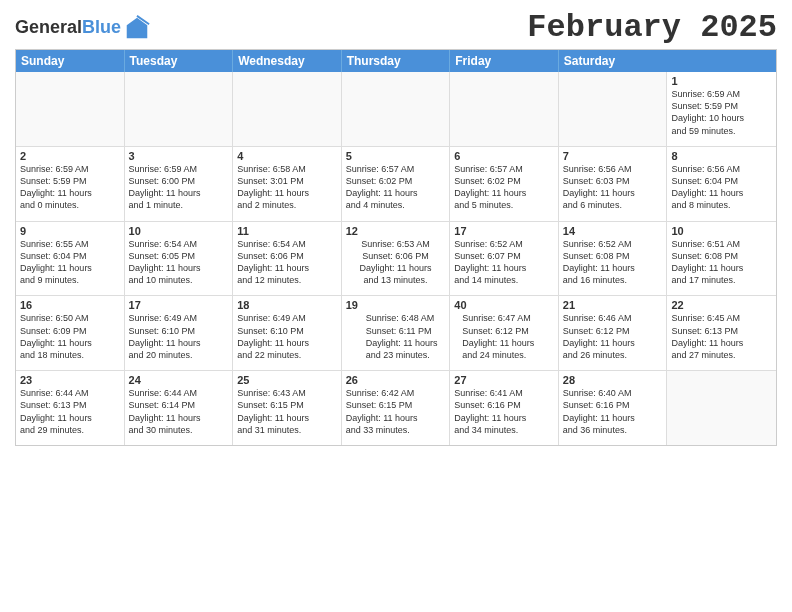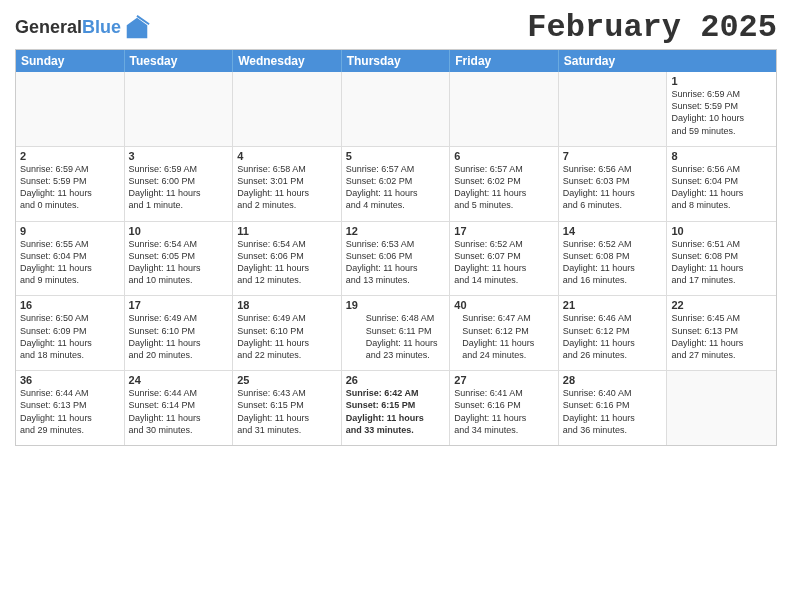--- a/index.html
+++ b/index.html
@@ -218,21 +218,21 @@
           </div>
           <div class="cal-cell">
             <span class="day-num">11</span>
             <div class="cell-text" style="white-space: pre-line;">Sunrise: 6:54 AM
 Sunset: 6:06 PM
 Daylight: 11 hours
 and 12 minutes.</div>
           </div>
           <div class="cal-cell">
             <span class="day-num">12</span>
-            <div class="cell-text" style="white-space: pre-line;">Sunrise: 6:53 AM
+            <div class="cell-text" style="white-space: pre-line; text-align: center;">Sunrise: 6:53 AM
 Sunset: 6:06 PM
 Daylight: 11 hours
 and 13 minutes.</div>
           </div>
           <div class="cal-cell">
             <span class="day-num">17</span>
             <div class="cell-text" style="white-space: pre-line;">Sunrise: 6:52 AM
 Sunset: 6:07 PM
 Daylight: 11 hours
 and 14 minutes.</div>
@@ -298,21 +298,21 @@
           <div class="cal-cell">
             <span class="day-num">22</span>
             <div class="cell-text" style="white-space: pre-line;">Sunrise: 6:45 AM
 Sunset: 6:13 PM
 Daylight: 11 hours
 and 27 minutes.</div>
           </div>
         </div>
         <div class="cal-row">
           <div class="cal-cell">
-            <span class="day-num">36</span>
+            <span class="day-num">23</span>
             <div class="cell-text" style="white-space: pre-line;">Sunrise: 6:44 AM
 Sunset: 6:13 PM
 Daylight: 11 hours
 and 29 minutes.</div>
           </div>
           <div class="cal-cell">
             <span class="day-num">24</span>
             <div class="cell-text" style="white-space: pre-line;">Sunrise: 6:44 AM
 Sunset: 6:14 PM
 Daylight: 11 hours
@@ -320,21 +320,21 @@
           </div>
           <div class="cal-cell">
             <span class="day-num">25</span>
             <div class="cell-text" style="white-space: pre-line;">Sunrise: 6:43 AM
 Sunset: 6:15 PM
 Daylight: 11 hours
 and 31 minutes.</div>
           </div>
           <div class="cal-cell">
             <span class="day-num">26</span>
-            <div class="cell-text" style="white-space: pre-line; font-weight: bold;">Sunrise: 6:42 AM
+            <div class="cell-text" style="white-space: pre-line;">Sunrise: 6:42 AM
 Sunset: 6:15 PM
 Daylight: 11 hours
 and 33 minutes.</div>
           </div>
           <div class="cal-cell">
             <span class="day-num">27</span>
             <div class="cell-text" style="white-space: pre-line;">Sunrise: 6:41 AM
 Sunset: 6:16 PM
 Daylight: 11 hours
 and 34 minutes.</div>

